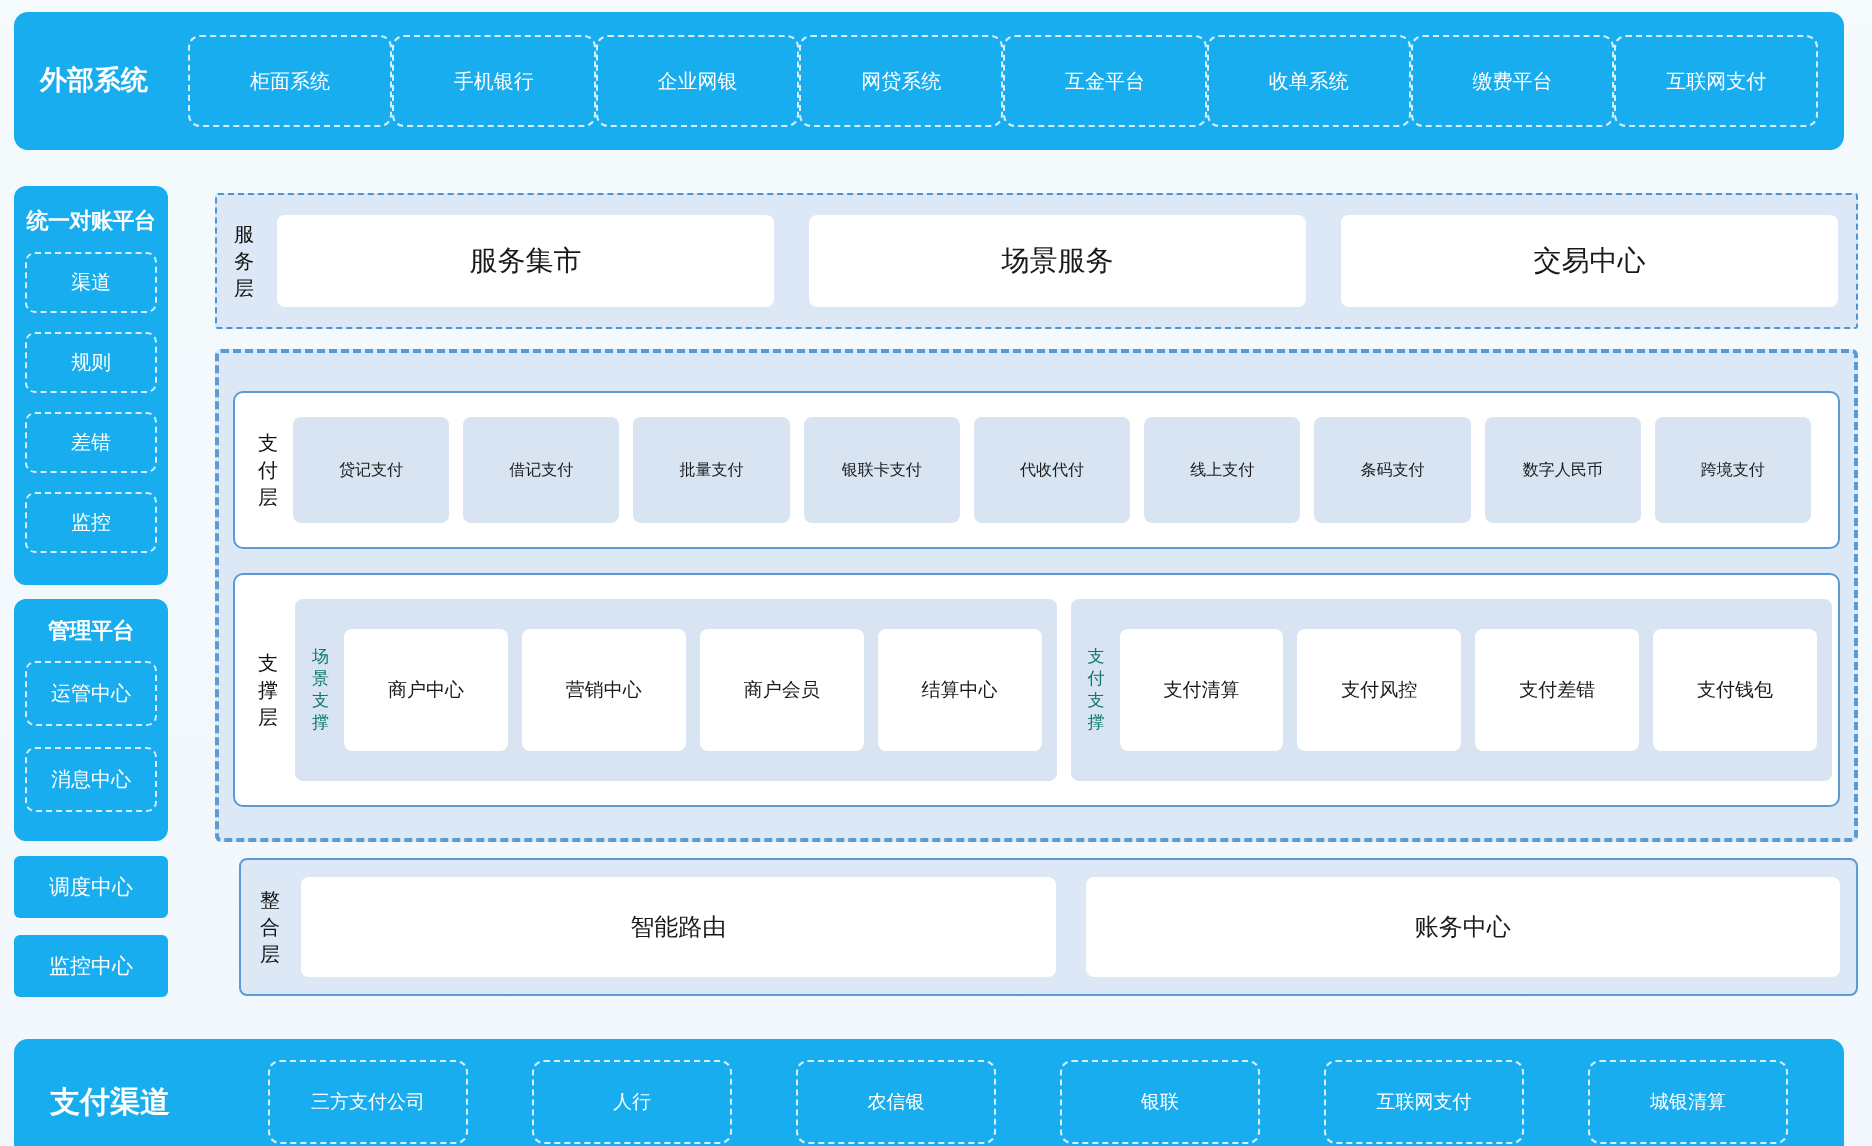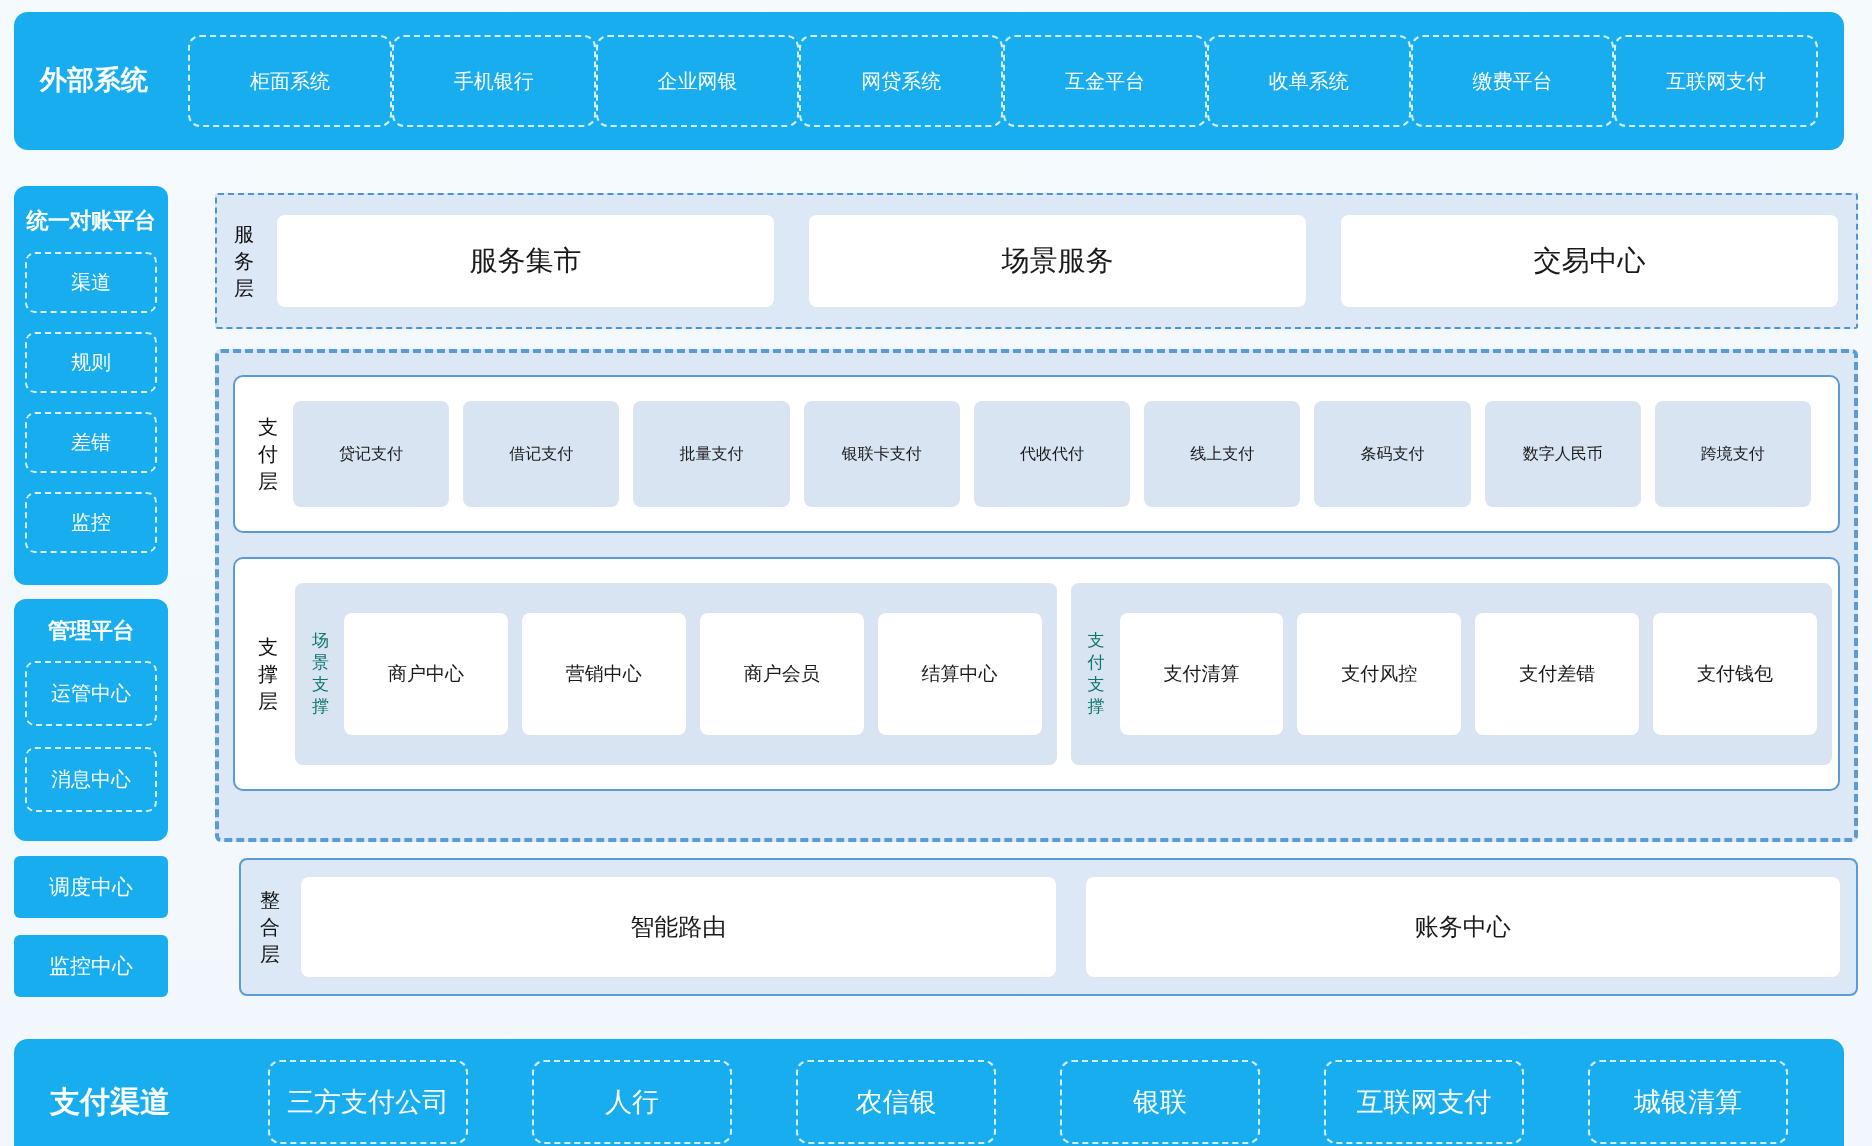--- a/index.html
+++ b/index.html
@@ -35,21 +35,21 @@
   .bottombar .bar-title{font-size:30px;width:146px;margin-right:72px;}
   .bar-items{flex:1;display:flex;align-items:center;}
   .topbar .bar-items{}
   .bottombar .bar-items{gap:64px;}
   .chip-dashed-white{
     flex:1;display:flex;align-items:center;justify-content:center;
     border:2px dashed rgba(255,255,255,.82);
     color:#fff;text-align:center;
   }
   .topbar .chip-dashed-white{height:92px;border-radius:12px;font-size:20px;}
-  .bottombar .chip-dashed-white{height:84px;border-radius:12px;font-size:27px;}
+  .bottombar .chip-dashed-white{height:84px;border-radius:12px;font-size:19px;}
 
   
   .content-row{display:flex;margin-top:16px;height:844px;}
 
   
   .left-col{width:154px;flex-shrink:0;padding-top:20px;display:flex;flex-direction:column;}
   .panel-blue{
     background:var(--brand);border-radius:12px;color:#fff;
     display:flex;flex-direction:column;align-items:stretch;
   }
@@ -94,21 +94,21 @@
   .dashed-container{
     margin-top:20px;height:493px;
     background:var(--panel-bg);
     border:4px dashed var(--border);border-radius:6px;
     padding:22px 14px;display:flex;flex-direction:column;gap:24px;
   }
   .bordered-box{
     background:#fff;border:2.5px solid var(--border);border-radius:10px;
     display:flex;align-items:center;
   }
-  .payment-layer{height:158px;padding:0 27px 0 20px;gap:12px;}
+  .payment-layer{height:158px;padding:0 27px 0 20px;gap:12px;margin-top:16px;}
   .pay-items{flex:1;display:flex;gap:14px;}
   .blue-chip{
     flex:1;height:106px;background:var(--chip-bg);border-radius:8px;
     display:flex;align-items:center;justify-content:center;
     font-size:16px;text-align:center;
   }
   .support-layer{height:234px;padding:0 6px 0 20px;gap:14px;}
   .group{
     flex:1;height:182px;background:var(--chip-bg);border-radius:8px;
     display:flex;align-items:center;padding:0 15px;gap:13px;

